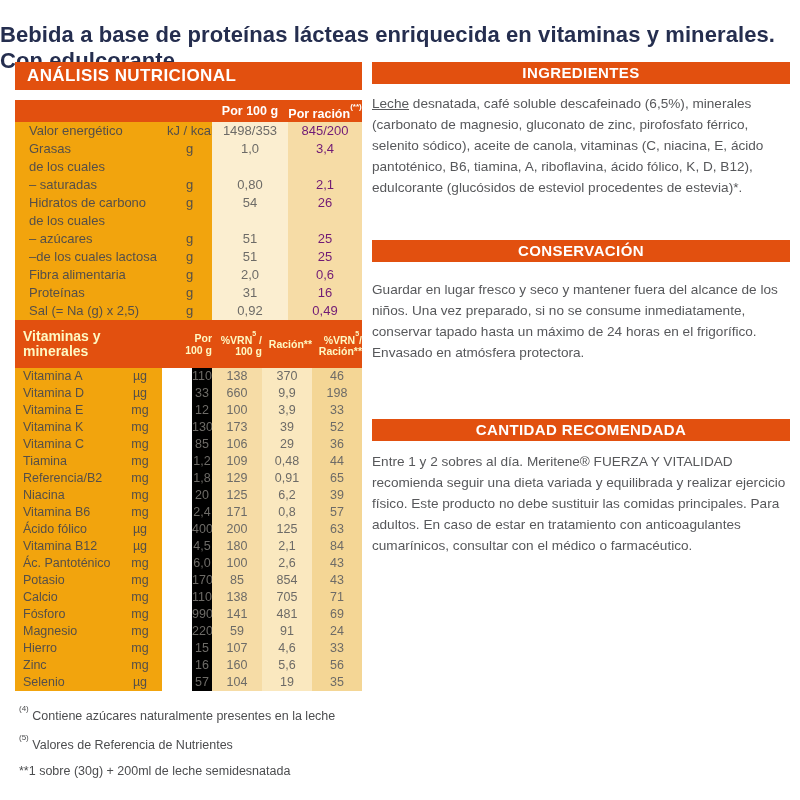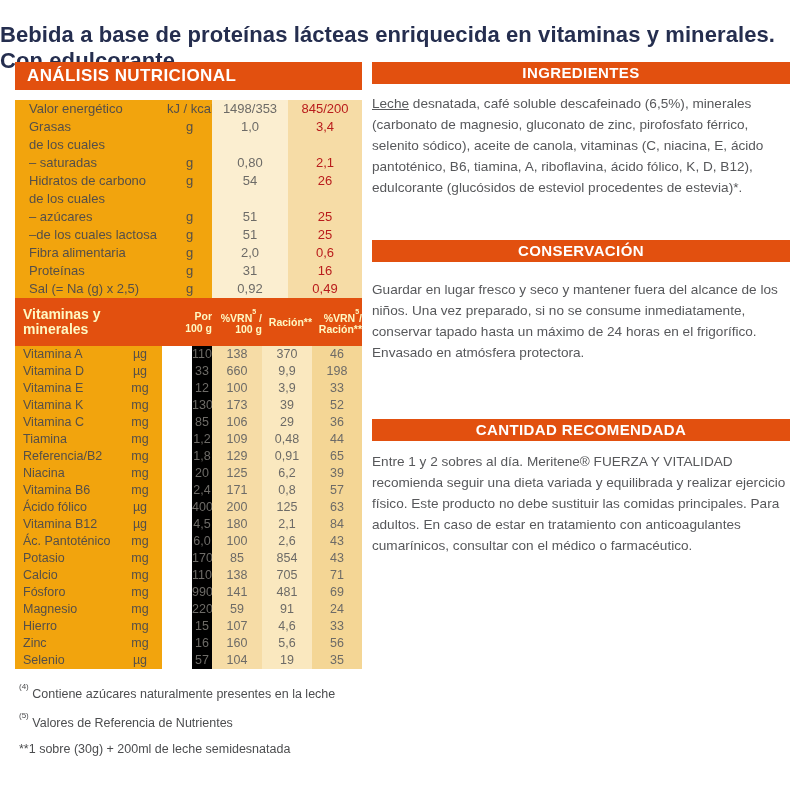--- a/index.html
+++ b/index.html
@@ -18,21 +18,21 @@
   .macro-head{display:grid;grid-template-columns:152px 45px 76px 74px;
               background:#E2500F;color:#fff;font-weight:bold;font-size:12.5px;
               height:22px;line-height:22px;}
   .macro-head .mh-val{text-align:center;}
   .macro-head sup{font-size:8px;position:relative;top:-4px;}
 
   .m-row{display:grid;grid-template-columns:152px 45px 76px 74px;height:18px;line-height:18px;}
   .m-label{background:#F2A40D;color:#554F49;font-size:13px;padding-left:14px;white-space:nowrap;}
   .m-unit{background:#F2A40D;color:#554F49;font-size:13px;text-align:center;white-space:nowrap;}
   .m-v1{background:#FBEED0;color:#6D6B67;font-size:13px;text-align:center;}
-  .m-v2{background:#F6DCA6;color:#b91c1c;font-size:13px;text-align:center;}
+  .m-v2{background:#F6DCA6;color:#701a75;font-size:13px;text-align:center;}
 
   .vit-head{display:grid;grid-template-columns:103px 44px 50px 50px 50px 50px;
             background:#E2500F;color:#fef9c3;height:48px;align-items:center;}
   .vh-label{font-size:14px;font-weight:bold;line-height:15px;padding-left:8px;}
   .vh-col{font-size:10.5px;font-weight:bold;text-align:right;line-height:12px;}
   .vh-col sup{font-size:7px;position:relative;top:-3px;}
 
   .v-row{display:grid;grid-template-columns:103px 44px 50px 50px 50px 50px;
          height:17px;line-height:17px;}
   .v-label{background:#F2A40D;color:#554F49;font-size:12.5px;padding-left:8px;white-space:nowrap;}
@@ -59,20 +59,26 @@
 <body>
 
 <div class="page">
 
   <div class="title">Bebida a base de proteínas lácteas enriquecida en vitaminas y minerales. Con edulcorante.</div>
 
   <div class="left-col">
     <div class="bar bar-left">ANÁLISIS NUTRICIONAL</div>
     <div class="gap"></div>
 
+    <div class="macro-head">
+      <div class="mh-label"></div>
+      <div class="mh-unit"></div>
+      <div class="mh-val">Por 100 g</div>
+      <div class="mh-val"><span>Por ración</span><sup>(**)</sup></div>
+    </div>
 
     <div class="macro-body">
 
         <div class="m-row">
           <div class="m-label">Valor energético</div>
           <div class="m-unit">kJ / kcal</div>
           <div class="m-v1">1498/353</div>
           <div class="m-v2">845/200</div>
         </div>
 

